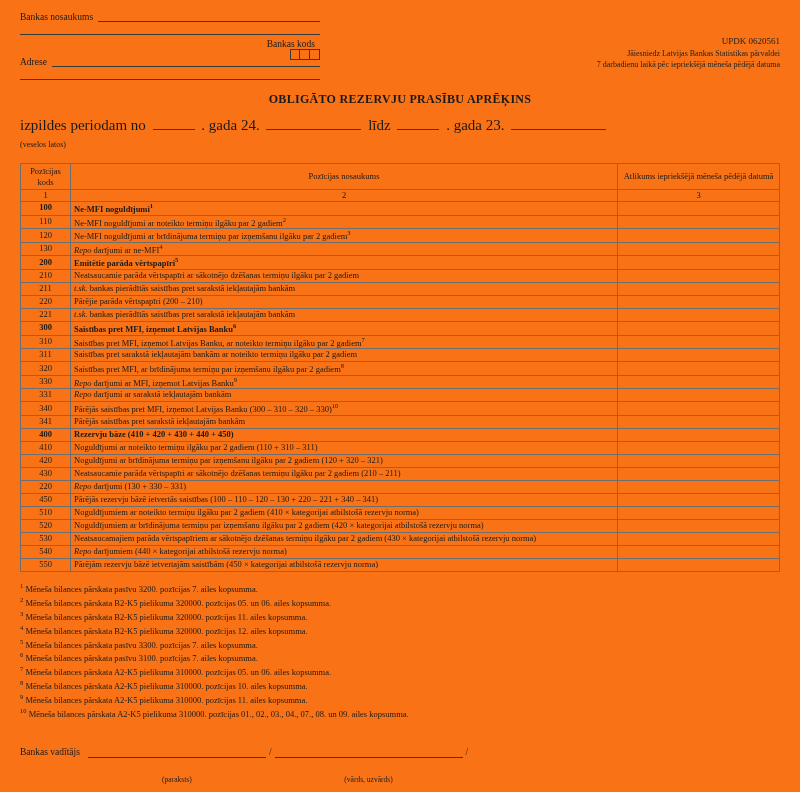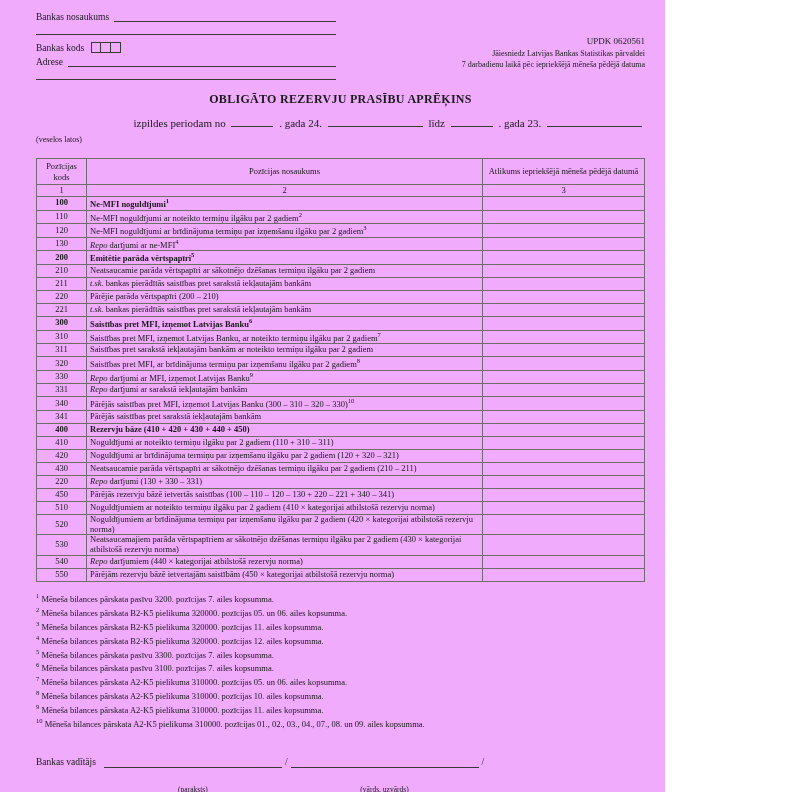--- a/index.html
+++ b/index.html
@@ -1,39 +1,39 @@
 <!DOCTYPE html>
 <html><head>
 <meta charset="utf-8">
 <style>
   * { box-sizing: border-box; }
   html,body { margin:0; padding:0; background:#ffffff; }
   .page {
-    width:665px; height:792px; overflow:hidden; position:relative;
-    padding:8px 20px 6px 36px;
+    width:800px; height:792px; overflow:hidden; position:relative;
+    padding:8px 20px 6px 20px;
     font-family:"Liberation Serif","DejaVu Serif",serif;
-    color:#1a1a1a; background:#f0abfc;
+    color:#1a1a1a; background:#f97316;
   }
   
   .top { display:flex; justify-content:space-between; }
   .top-left { width:300px; font-size:9.5px; }
   .fline { display:flex; align-items:flex-end; height:14px; }
-  .fline.gap { margin-top:4px; }
+  .fline.gap { margin-top:4px;flex-direction:column; }
   .lbl { white-space:nowrap; padding-right:5px; }
   .blank { display:inline-block; border-bottom:1px solid #3a3a3a; }
   .grow { flex:1; height:11px; }
   .contline { height:11px; margin-top:2px; border-bottom:1px solid #3a3a3a; }
   .code-boxes { display:inline-flex; margin-left:2px; }
   .cb { width:10px; height:11px; border:1px solid #3a3a3a; border-left:none; }
   .cb:first-child { border-left:1px solid #3a3a3a; }
   .top-right { text-align:right; font-size:8px; line-height:1.4; margin-top:27px; color:#222; }
   .top-right .updk { font-size:9px; }
   
   .title { text-align:center; font-weight:bold; font-size:12px; margin-top:12px; letter-spacing:.3px; }
-  .period { text-align:right; font-size:11px; margin-top:10px; }
+  .period { text-align:left; font-size:15px; margin-top:10px; }
   .period .blank { height:10px; vertical-align:baseline; margin:0 3px; }
   .w42 { width:42px; } .w95 { width:95px; } .w120 { width:130px; }
   .units { font-size:8px; margin-top:6px; margin-bottom:14px; }
   
   table.main { width:100%; border-collapse:collapse; font-size:8.5px; border:1.5px solid #222; table-layout:fixed; }
   table.main th, table.main td { border:1px solid #6e6e6e; padding:0 3px; vertical-align:middle; }
   thead th { text-align:center; font-weight:normal; font-size:8.5px; line-height:1.2; padding:2px 3px; }
   thead tr.hdr th { height:26px; }
   thead tr.nums th { height:12px; padding:0; }
   tbody td { height:13px; line-height:1.15; }

